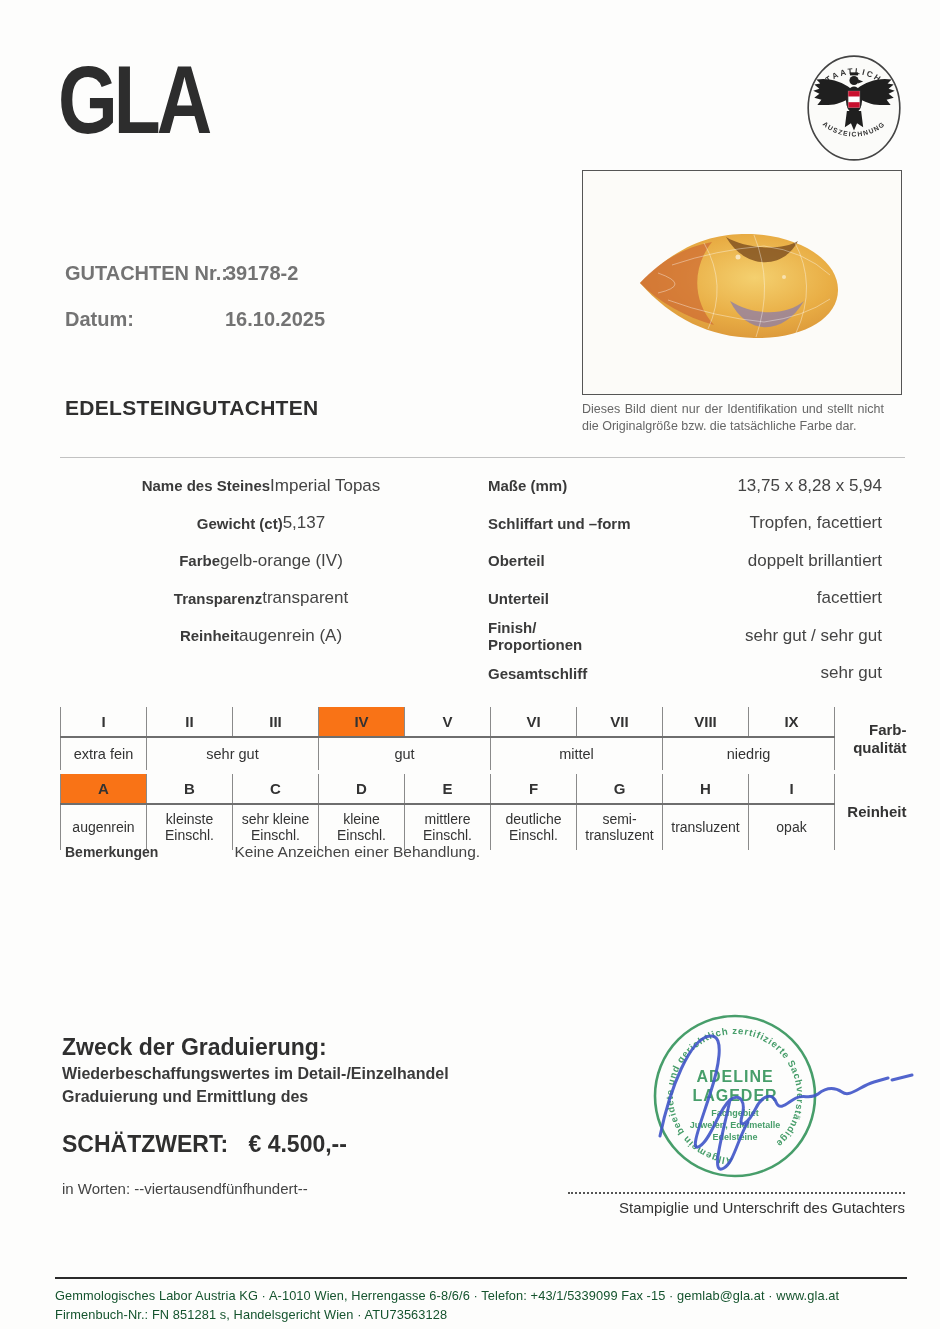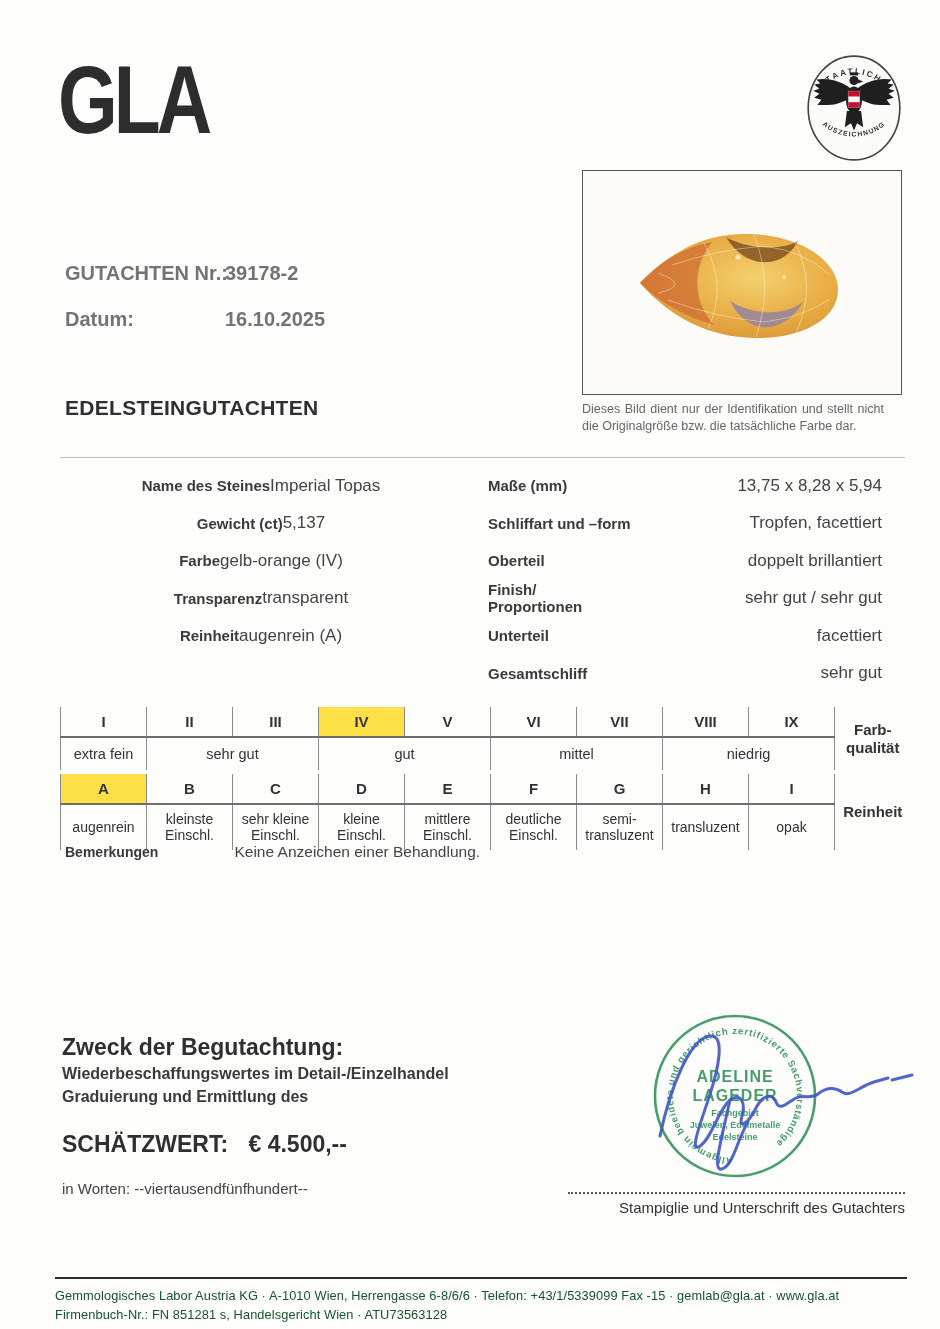--- a/index.html
+++ b/index.html
@@ -50,23 +50,23 @@
   .prop-value { font-size:17px; color:#444; text-align:right; white-space:nowrap; }
 
   
   .grading { position:absolute; left:60px; top:707px; }
   .gtable { border-collapse:collapse; table-layout:fixed; }
   .gtable td { text-align:center; color:#333; }
   .gtable .row-grades td { height:30px; font-size:15px; font-weight:600; border-left:1px solid #8a8a8a; border-bottom:2px solid #6e6e6e; }
   .gtable .row-desc td { height:33px; font-size:14.5px; border-left:1px solid #8a8a8a; line-height:1.12; }
   .gtable td.axis {
     border-left:1px solid #8a8a8a; border-bottom:none; font-weight:bold; font-size:15px;
-    text-align:center; padding-left:4px; white-space:pre-line; line-height:1.15; vertical-align:middle;
-  }
-  .gtable td.hl { background:#fde047; }
+    text-align:right; padding-left:4px; white-space:pre-line; line-height:1.15; vertical-align:middle;
+  }
+  .gtable td.hl { background:#f97316; }
   .clarity-table { margin-top:4px; }
   .clarity-table .row-desc td { height:46px; font-size:14px; }
 
   
   .remarks { position:absolute; left:65px; top:843px; width:700px; }
   .remarks-label { font-size:14px; font-weight:bold; color:#3a3a3a; display:inline-block; width:165px; }
   .remarks-text  { font-size:15.5px; color:#444; }
 
   
   .purpose { position:absolute; left:62px; top:1034px; }
@@ -191,27 +191,27 @@
       </div>
     <div class="prop-row">
         <span class="prop-label">Schliffart und –form</span>
         <span class="prop-value">Tropfen, facettiert</span>
       </div>
     <div class="prop-row">
         <span class="prop-label">Oberteil</span>
         <span class="prop-value">doppelt brillantiert</span>
       </div>
     <div class="prop-row">
+        <span class="prop-label">Unterteil</span>
+        <span class="prop-value">facettiert</span>
+      </div>
+    <div class="prop-row">
         <span class="prop-label">Finish/
 Proportionen</span>
         <span class="prop-value">sehr gut / sehr gut</span>
-      </div>
-    <div class="prop-row">
-        <span class="prop-label">Unterteil</span>
-        <span class="prop-value">facettiert</span>
       </div>
     <div class="prop-row">
         <span class="prop-label">Gesamtschliff</span>
         <span class="prop-value">sehr gut</span>
       </div>
   </div>
 
   <div class="grading">
     <table class="gtable color-table">
       <colgroup>
@@ -290,21 +290,21 @@
     </tbody>
       </table>
   </div>
 
   <div class="remarks">
     <span class="remarks-label">Bemerkungen</span>
     <span class="remarks-text">Keine Anzeichen einer Behandlung.</span>
   </div>
 
   <div class="purpose">
-    <div class="purpose-title">Zweck der Begutachtung:</div>
+    <div class="purpose-title">Zweck der Graduierung:</div>
     <div class="purpose-line">Wiederbeschaffungswertes im Detail-/Einzelhandel</div>
     <div class="purpose-line">Graduierung und Ermittlung des</div>
   </div>
 
   <div class="valuation">
     <span>SCHÄTZWERT:</span>
     <span class="val-amount">€ 4.500,--</span>
   </div>
   <div class="in-words">in Worten: --viertausendfünfhundert--</div>
 

